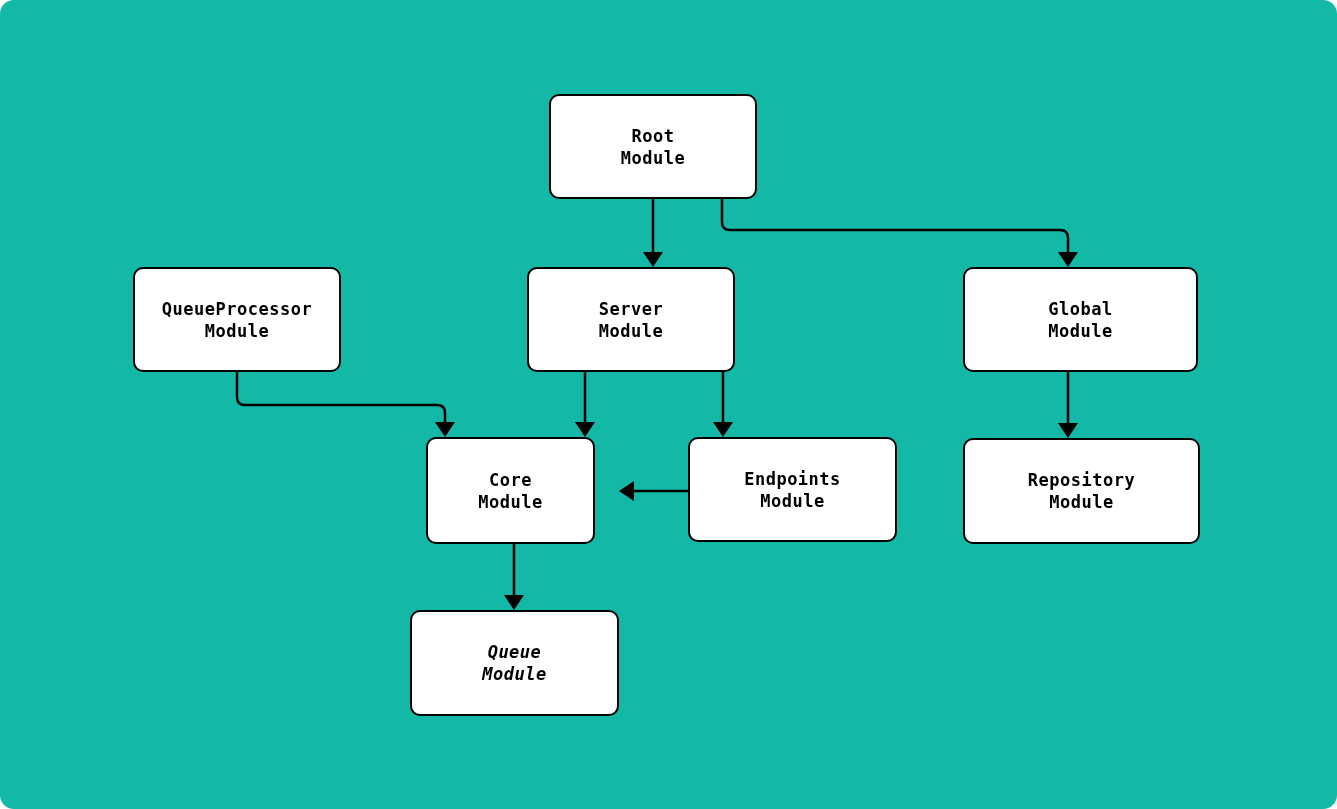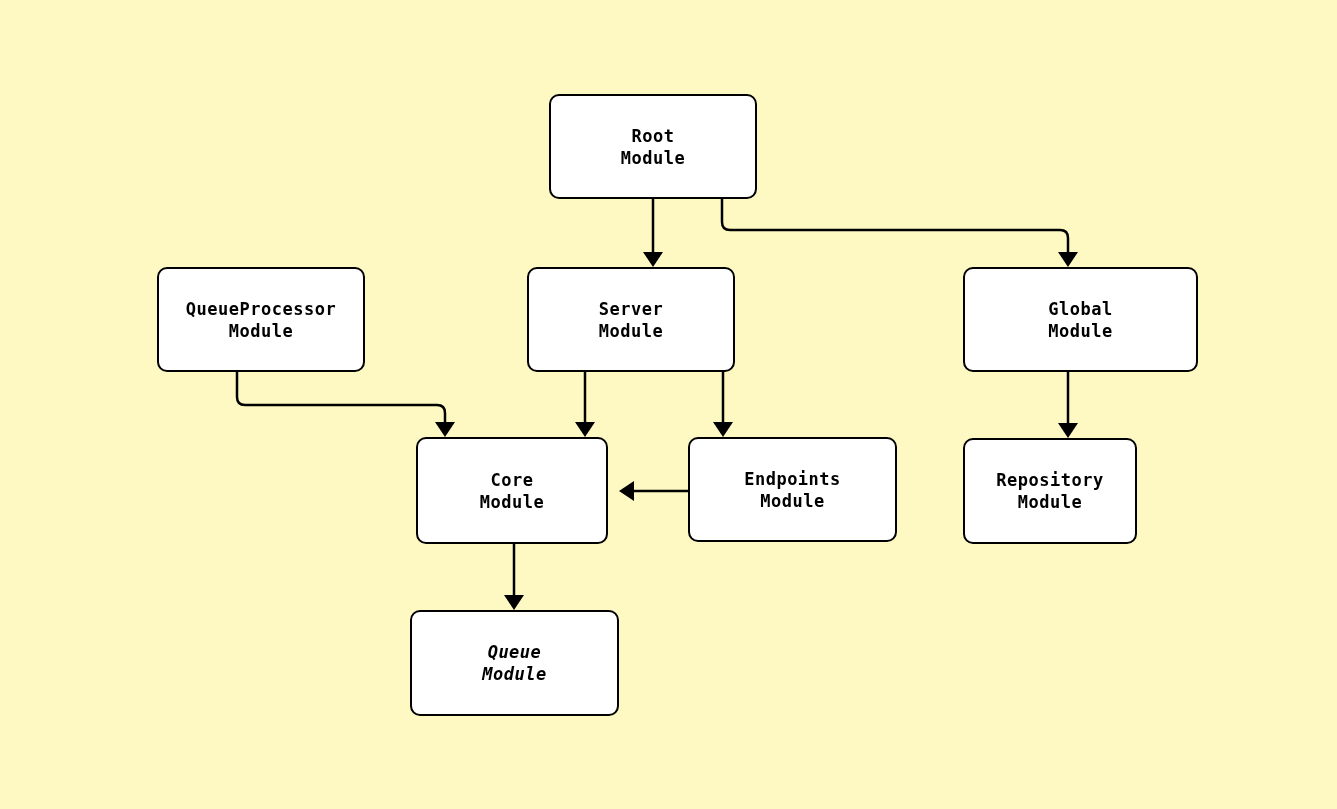--- a/index.html
+++ b/index.html
@@ -5,21 +5,22 @@
   html, body { margin: 0; padding: 0; }
   body {
     width: 1337px; height: 809px;
     background: #ffffff;
     font-family: "DejaVu Sans Mono", "Liberation Mono", monospace;
     overflow: hidden;
   }
   .diagram {
     position: relative;
     width: 1337px; height: 809px;
-    background: #fef9c3;
+    background: #14b8a6;
+    border-radius: 14px;
   }
   .edges {
     position: absolute; left: 0; top: 0;
     width: 1337px; height: 809px;
   }
   .edges path {
     fill: none;
     stroke: #000000;
     stroke-width: 2.5;
     stroke-linejoin: round;
@@ -95,31 +96,31 @@
       <polygon points="514,610 504,595 524,595"></polygon>
     </g>
   </svg>
 
   <div class="node w" style="left:549px; top:94px;">Root
 Module</div>
 
   <div class="node w" style="left:527px; top:267px;">Server
 Module</div>
 
-  <div class="node w" style="left:133px; top:267px;margin-left:24px;">QueueProcessor
+  <div class="node w" style="left:133px; top:267px;">QueueProcessor
 Module</div>
 
   <div class="node w" style="left:963px; top:267px; width:235px;">Global
 Module</div>
 
-  <div class="node w" style="left:416px; top:437px; width:192px; height:107px;">Core
+  <div class="node w" style="left:426px; top:437px; width:169px; height:107px;">Core
 Module</div>
 
   <div class="node w" style="left:688px; top:437px; width:209px; height:105px;">Endpoints
 Module</div>
 
-  <div class="node w" style="left:963px; top:438px; width:174px; height:106px;">Repository
+  <div class="node w" style="left:963px; top:438px; width:237px; height:106px;">Repository
 Module</div>
 
   <div class="node w" style="left:410px; top:610px; width:209px; height:106px;font-style:italic;">Queue
 Module</div>
 
 </div>
 
 </body></html>

